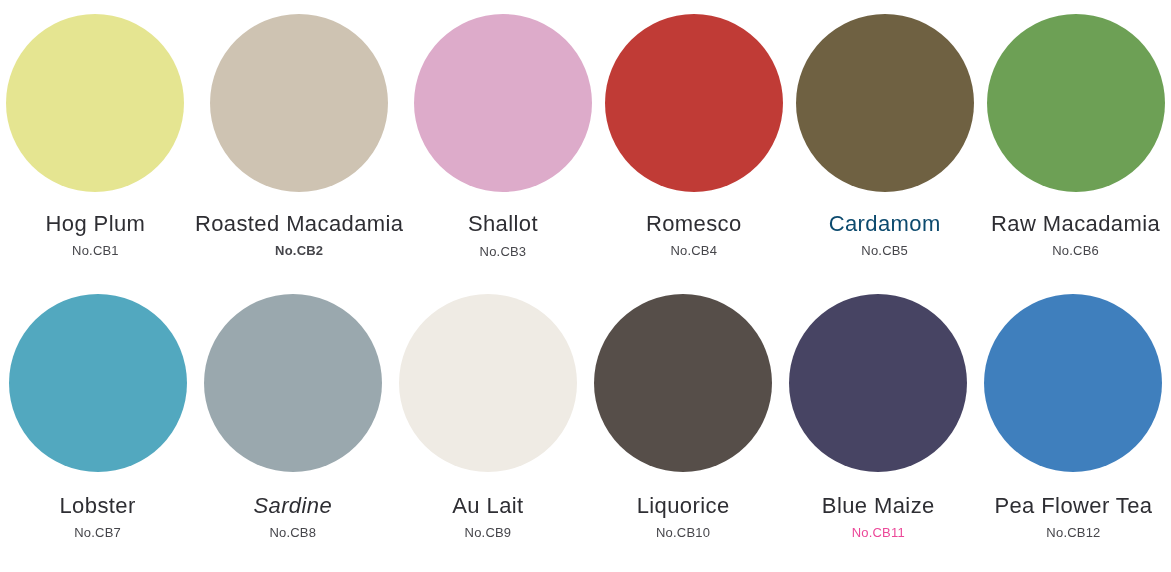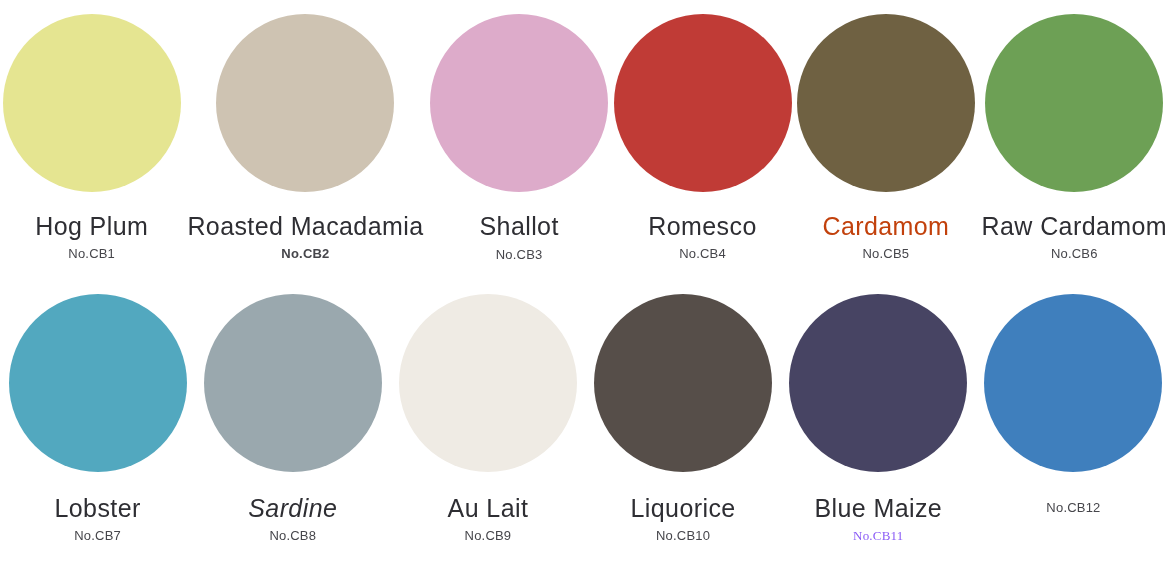--- a/index.html
+++ b/index.html
@@ -56,21 +56,21 @@
   .swatch-labels {
     margin-top: 20px;
     display: flex;
     flex-direction: column;
     align-items: center;
     width: 100%;
     padding: 0 4px;
   }
 
   .swatch-name {
-    font-size: 25px;
+    font-size: 22px;
     font-weight: 400;
     color: #2e2e33;
     letter-spacing: 0.4px;
     line-height: 1.12;
     text-align: center;
     white-space: nowrap;
   }
 
   .swatch-code {
     margin-top: 7px;
@@ -121,29 +121,29 @@
       <div class="swatch-disc" style="background-color: rgb(192, 59, 54);"></div>
       <div class="swatch-labels">
         <div class="swatch-name" style="color: rgb(46, 46, 51);">Romesco</div>
         <div class="swatch-code" style="color: rgb(70, 70, 75);">No.CB4</div>
       </div>
     </div>
 
     <div class="swatch">
       <div class="swatch-disc" style="background-color: rgb(111, 97, 66);"></div>
       <div class="swatch-labels">
-        <div class="swatch-name" style="color: #c2410c;">Cardamom</div>
+        <div class="swatch-name" style="color: #0c4a6e;">Cardamom</div>
         <div class="swatch-code" style="color: rgb(70, 70, 75);">No.CB5</div>
       </div>
     </div>
 
     <div class="swatch">
       <div class="swatch-disc" style="background-color: rgb(109, 160, 85);"></div>
       <div class="swatch-labels">
-        <div class="swatch-name" style="color: rgb(46, 46, 51);">Raw Cardamom</div>
+        <div class="swatch-name" style="color: rgb(46, 46, 51);">Raw Macadamia</div>
         <div class="swatch-code" style="color: rgb(70, 70, 75);">No.CB6</div>
       </div>
     </div>
 
   </div>
 
   <div class="swatch-row row-2">
 
     <div class="swatch">
       <div class="swatch-disc" style="background-color: rgb(82, 168, 191);"></div>
@@ -174,26 +174,27 @@
       <div class="swatch-labels">
         <div class="swatch-name" style="color: rgb(46, 46, 51);">Liquorice</div>
         <div class="swatch-code" style="color: rgb(70, 70, 75);">No.CB10</div>
       </div>
     </div>
 
     <div class="swatch">
       <div class="swatch-disc" style="background-color: rgb(71, 68, 99);"></div>
       <div class="swatch-labels">
         <div class="swatch-name" style="color: rgb(46, 46, 51);">Blue Maize</div>
-        <div class="swatch-code" style="color: #8b5cf6; font-family: Liberation Serif, serif;">No.CB11</div>
+        <div class="swatch-code" style="color: #ec4899;">No.CB11</div>
       </div>
     </div>
 
     <div class="swatch">
       <div class="swatch-disc" style="background-color: rgb(63, 127, 189);"></div>
       <div class="swatch-labels">
+        <div class="swatch-name" style="color: rgb(46, 46, 51);">Pea Flower Tea</div>
         <div class="swatch-code" style="color: rgb(70, 70, 75);">No.CB12</div>
       </div>
     </div>
 
   </div>
 
 </div>
 
 </body></html>

